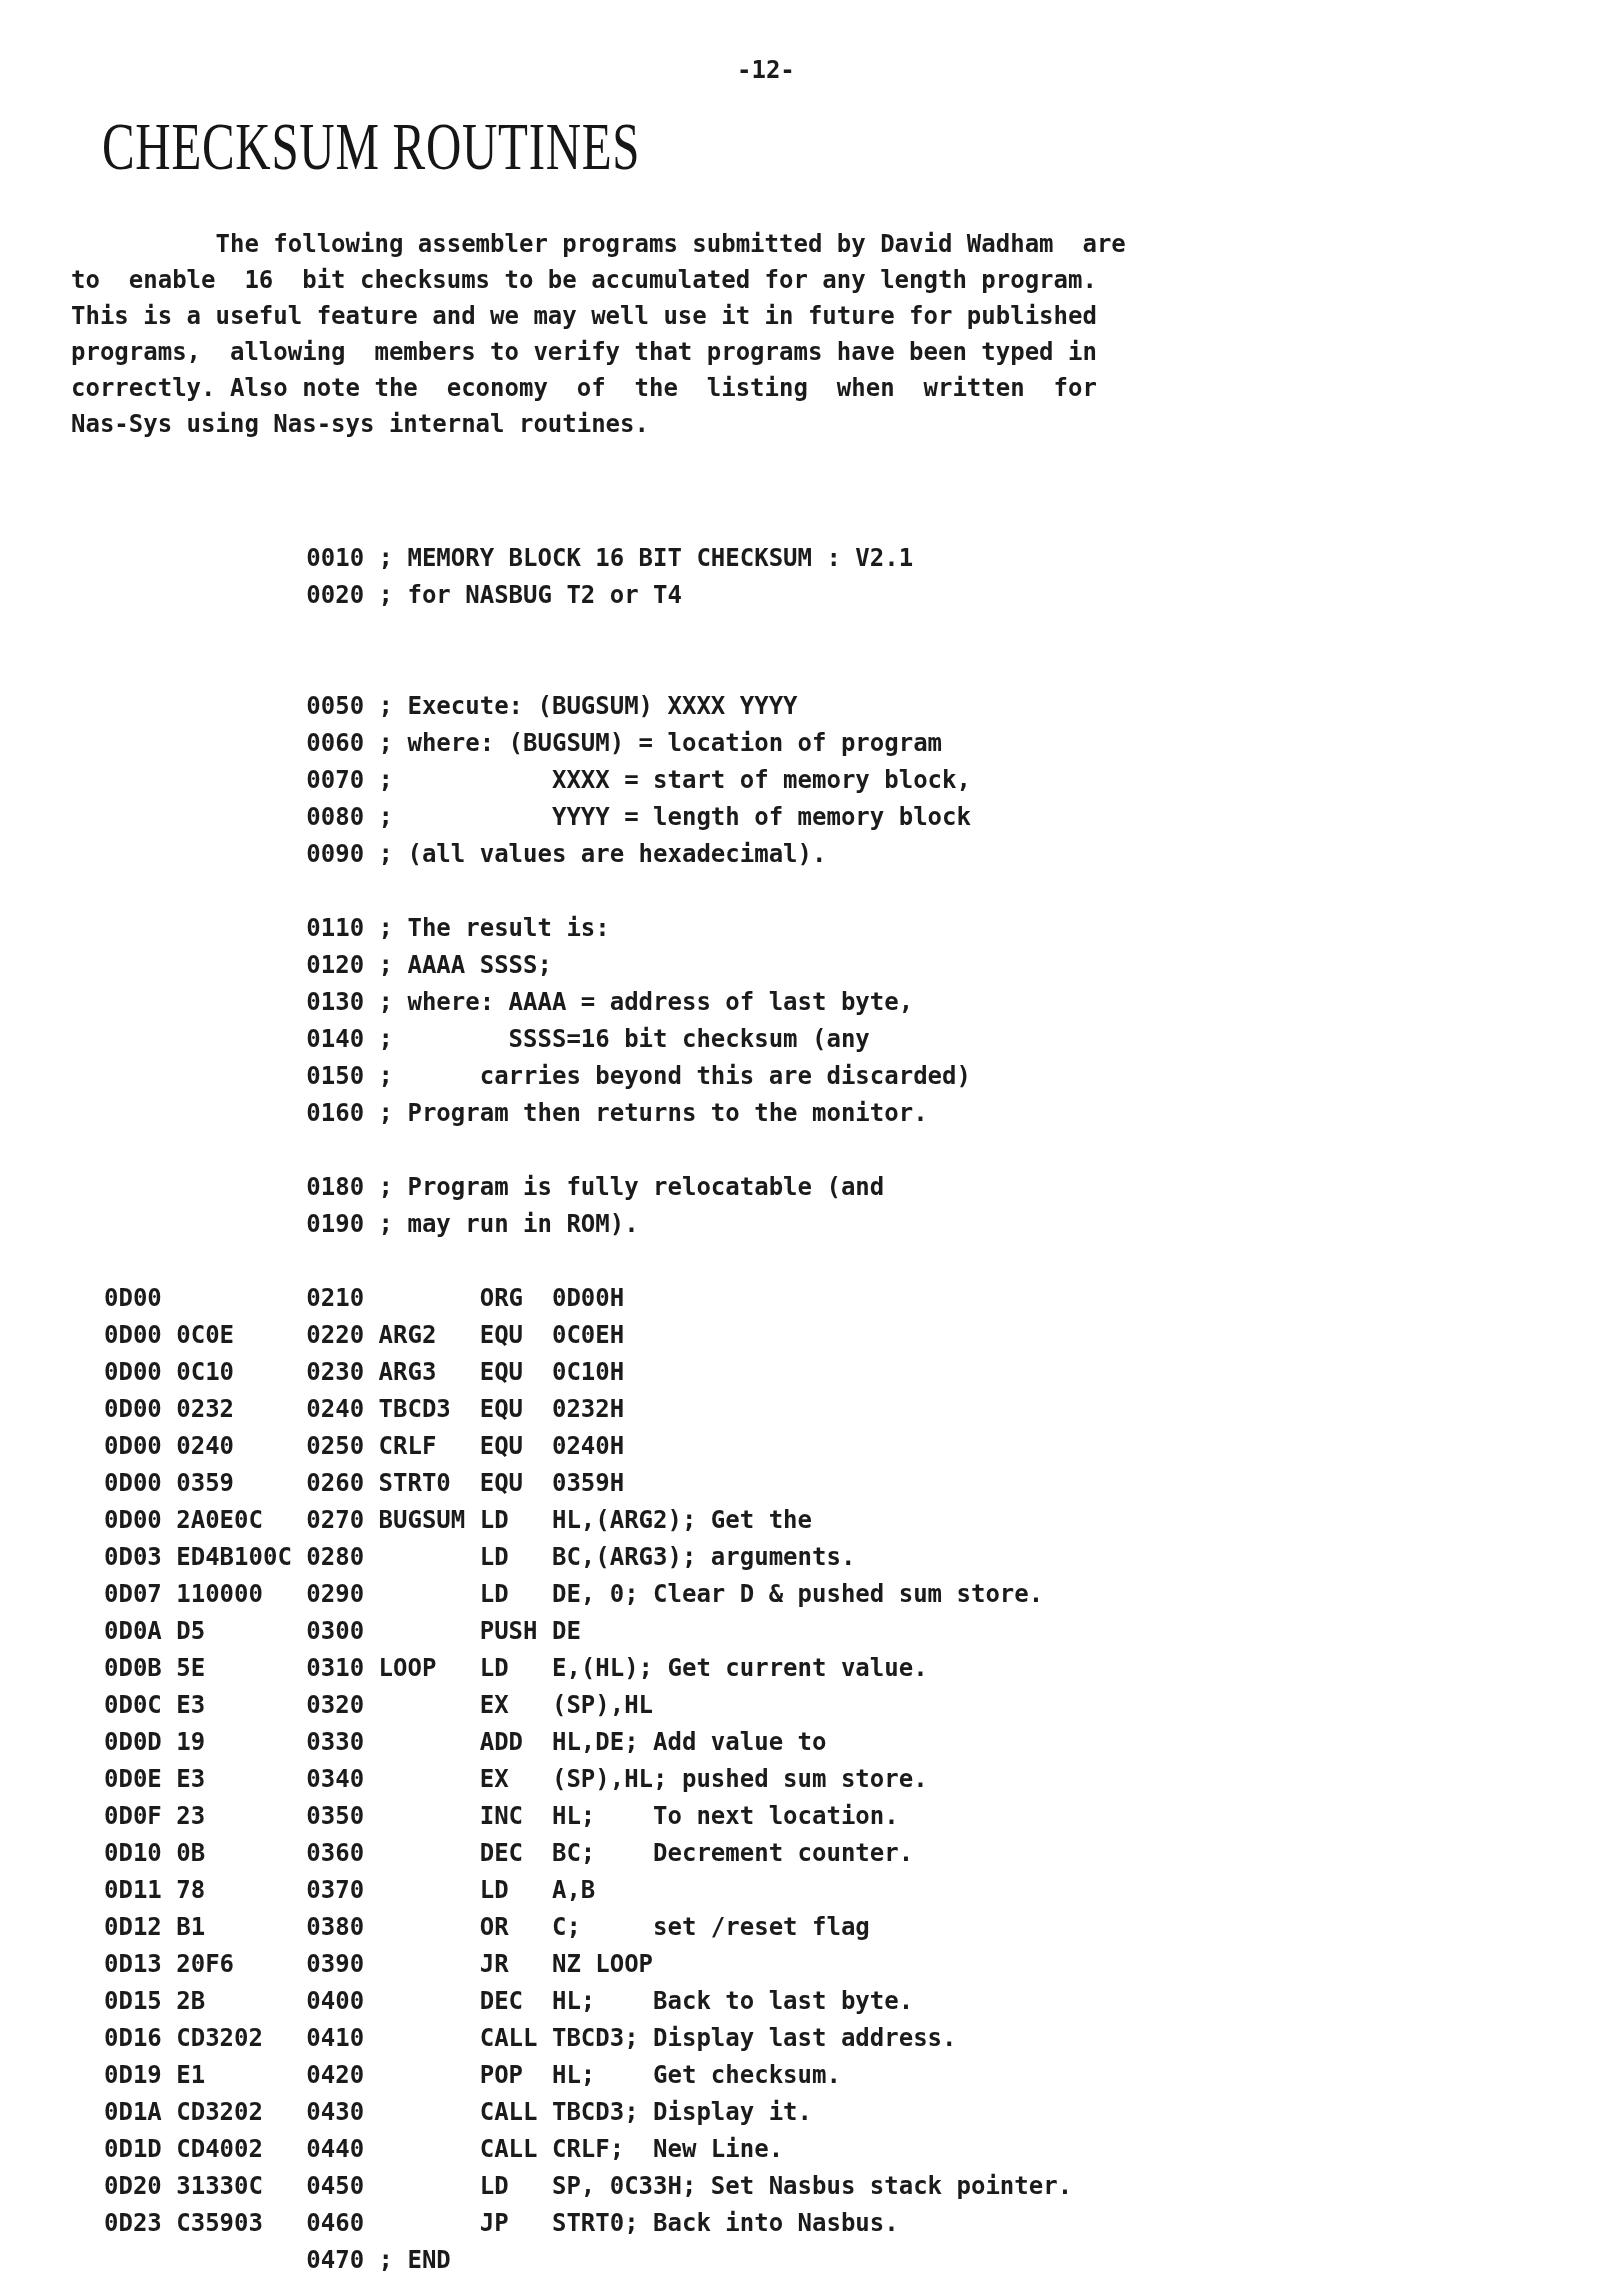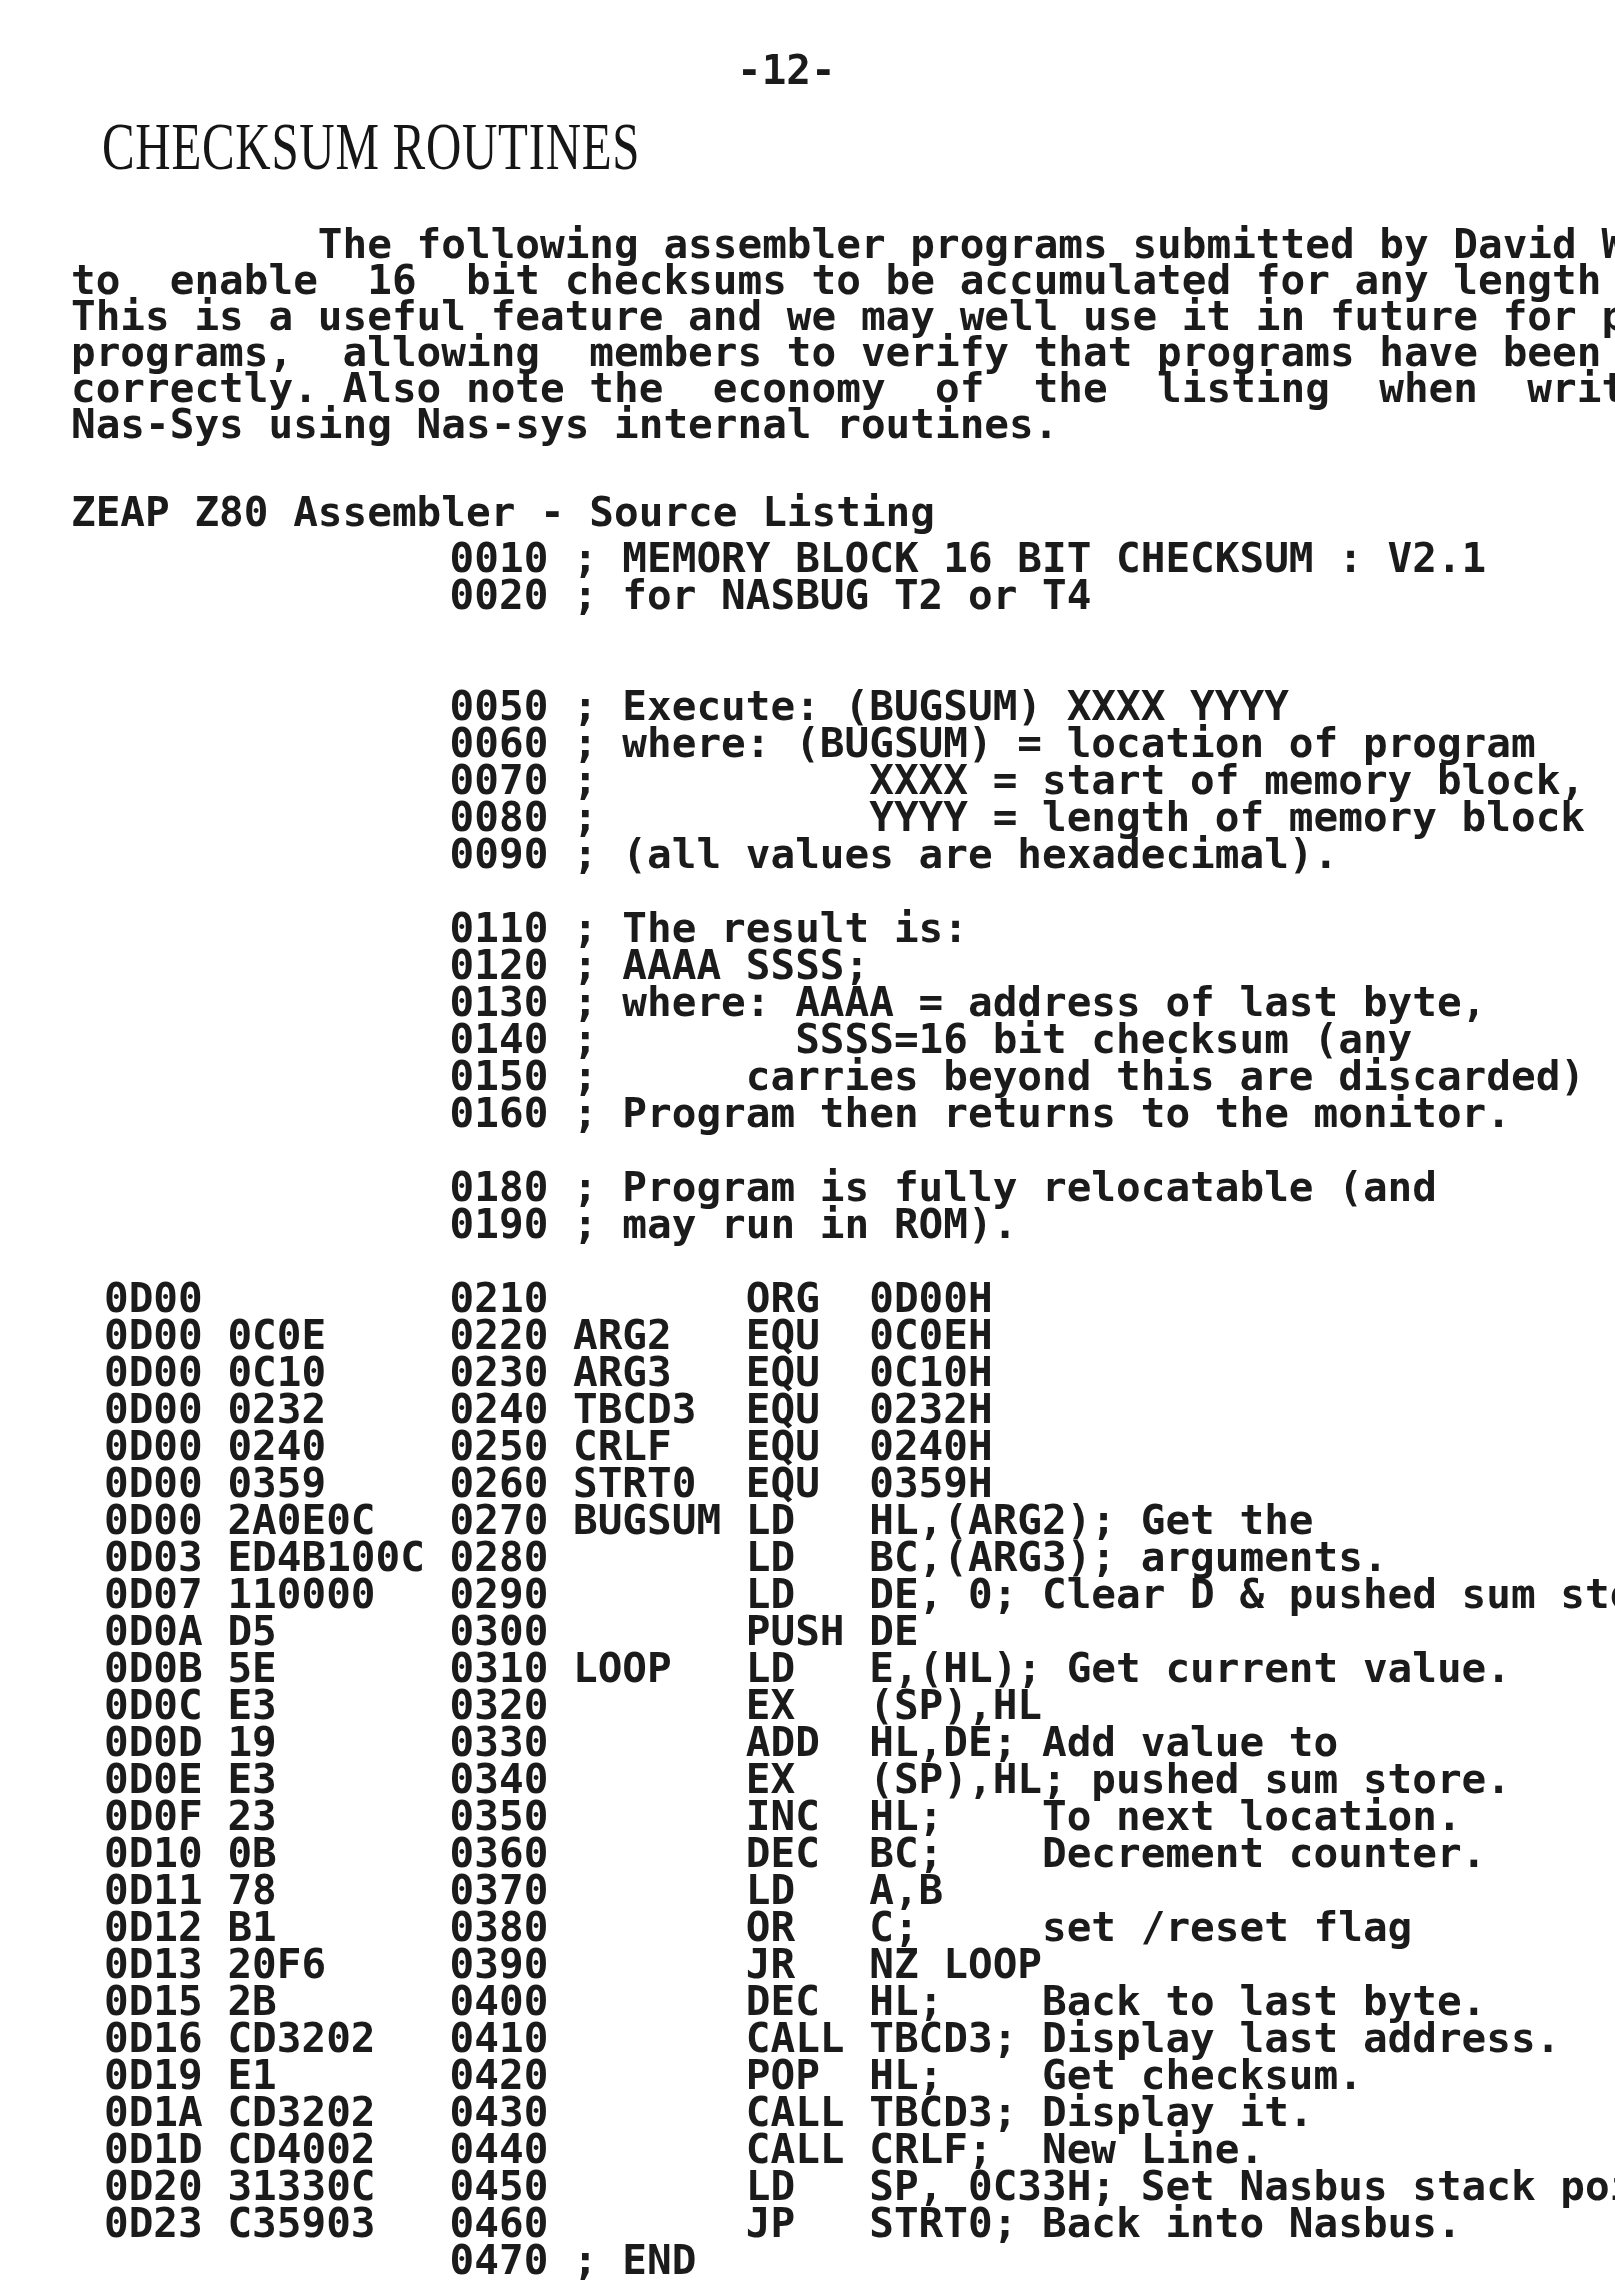--- a/index.html
+++ b/index.html
@@ -12,21 +12,21 @@
     width: 1615px;
     height: 2290px;
     background: #ffffff;
     color: #1b1b1b;
     overflow: hidden;
     font-family: "DejaVu Sans Mono", "Liberation Mono", monospace;
   }
   .mono {
     font-family: "DejaVu Sans Mono", "Liberation Mono", monospace;
     font-weight: bold;
-    font-size: 41px;
+    font-size: 24px;
     letter-spacing: 0;
     white-space: pre;
     margin: 0;
   }
   .page-number {
     position: absolute;
     top: 51px;
     left: 737px;
     line-height: 39px;
   }
@@ -73,21 +73,20 @@
 
   <h1 class="doc-title">CHECKSUM ROUTINES</h1>
 
   <pre class="mono intro">          The following assembler programs submitted by David Wadham  are
 to  enable  16  bit checksums to be accumulated for any length program.
 This is a useful feature and we may well use it in future for published
 programs,  allowing  members to verify that programs have been typed in
 correctly. Also note the  economy  of  the  listing  when  written  for
 Nas-Sys using Nas-sys internal routines.</pre>
 
-  <div class="mono listing-header">ZEAP Z80 Assembler - Source Listing</div>
 
   <pre class="mono listing">              0010 ; MEMORY BLOCK 16 BIT CHECKSUM : V2.1
               0020 ; for NASBUG T2 or T4
 
 
               0050 ; Execute: (BUGSUM) XXXX YYYY
               0060 ; where: (BUGSUM) = location of program
               0070 ;           XXXX = start of memory block,
               0080 ;           YYYY = length of memory block
               0090 ; (all values are hexadecimal).

